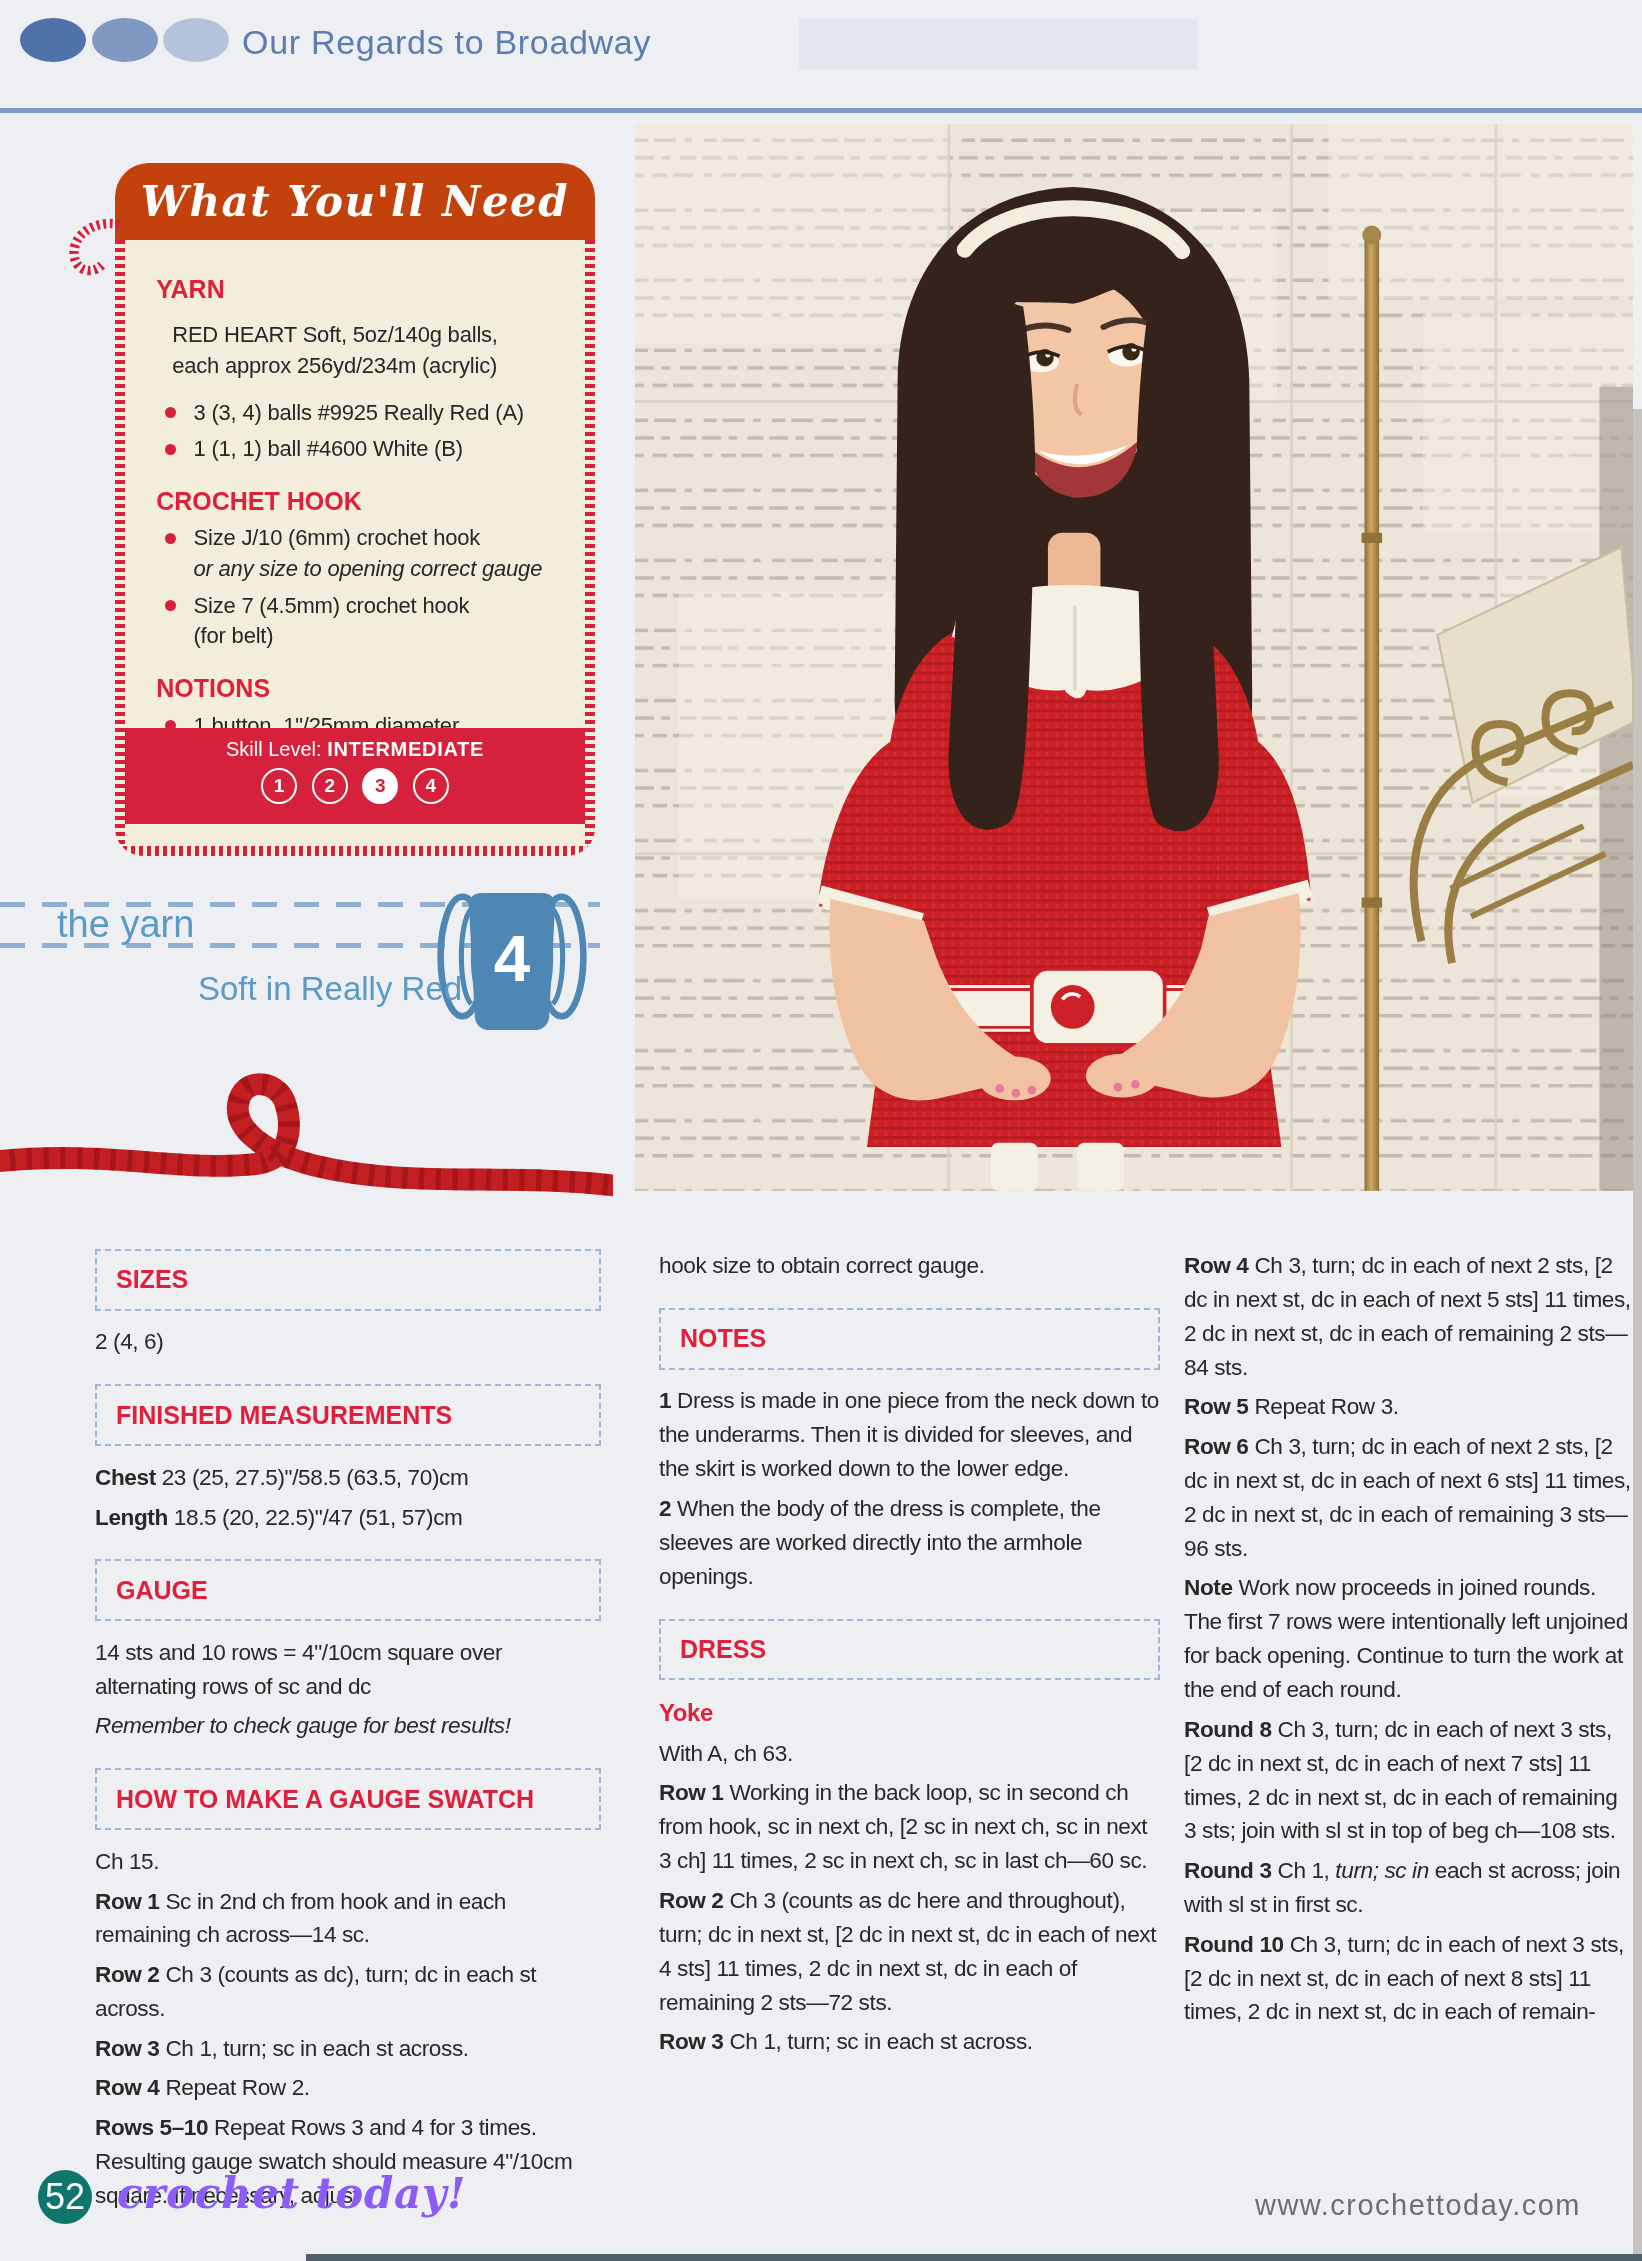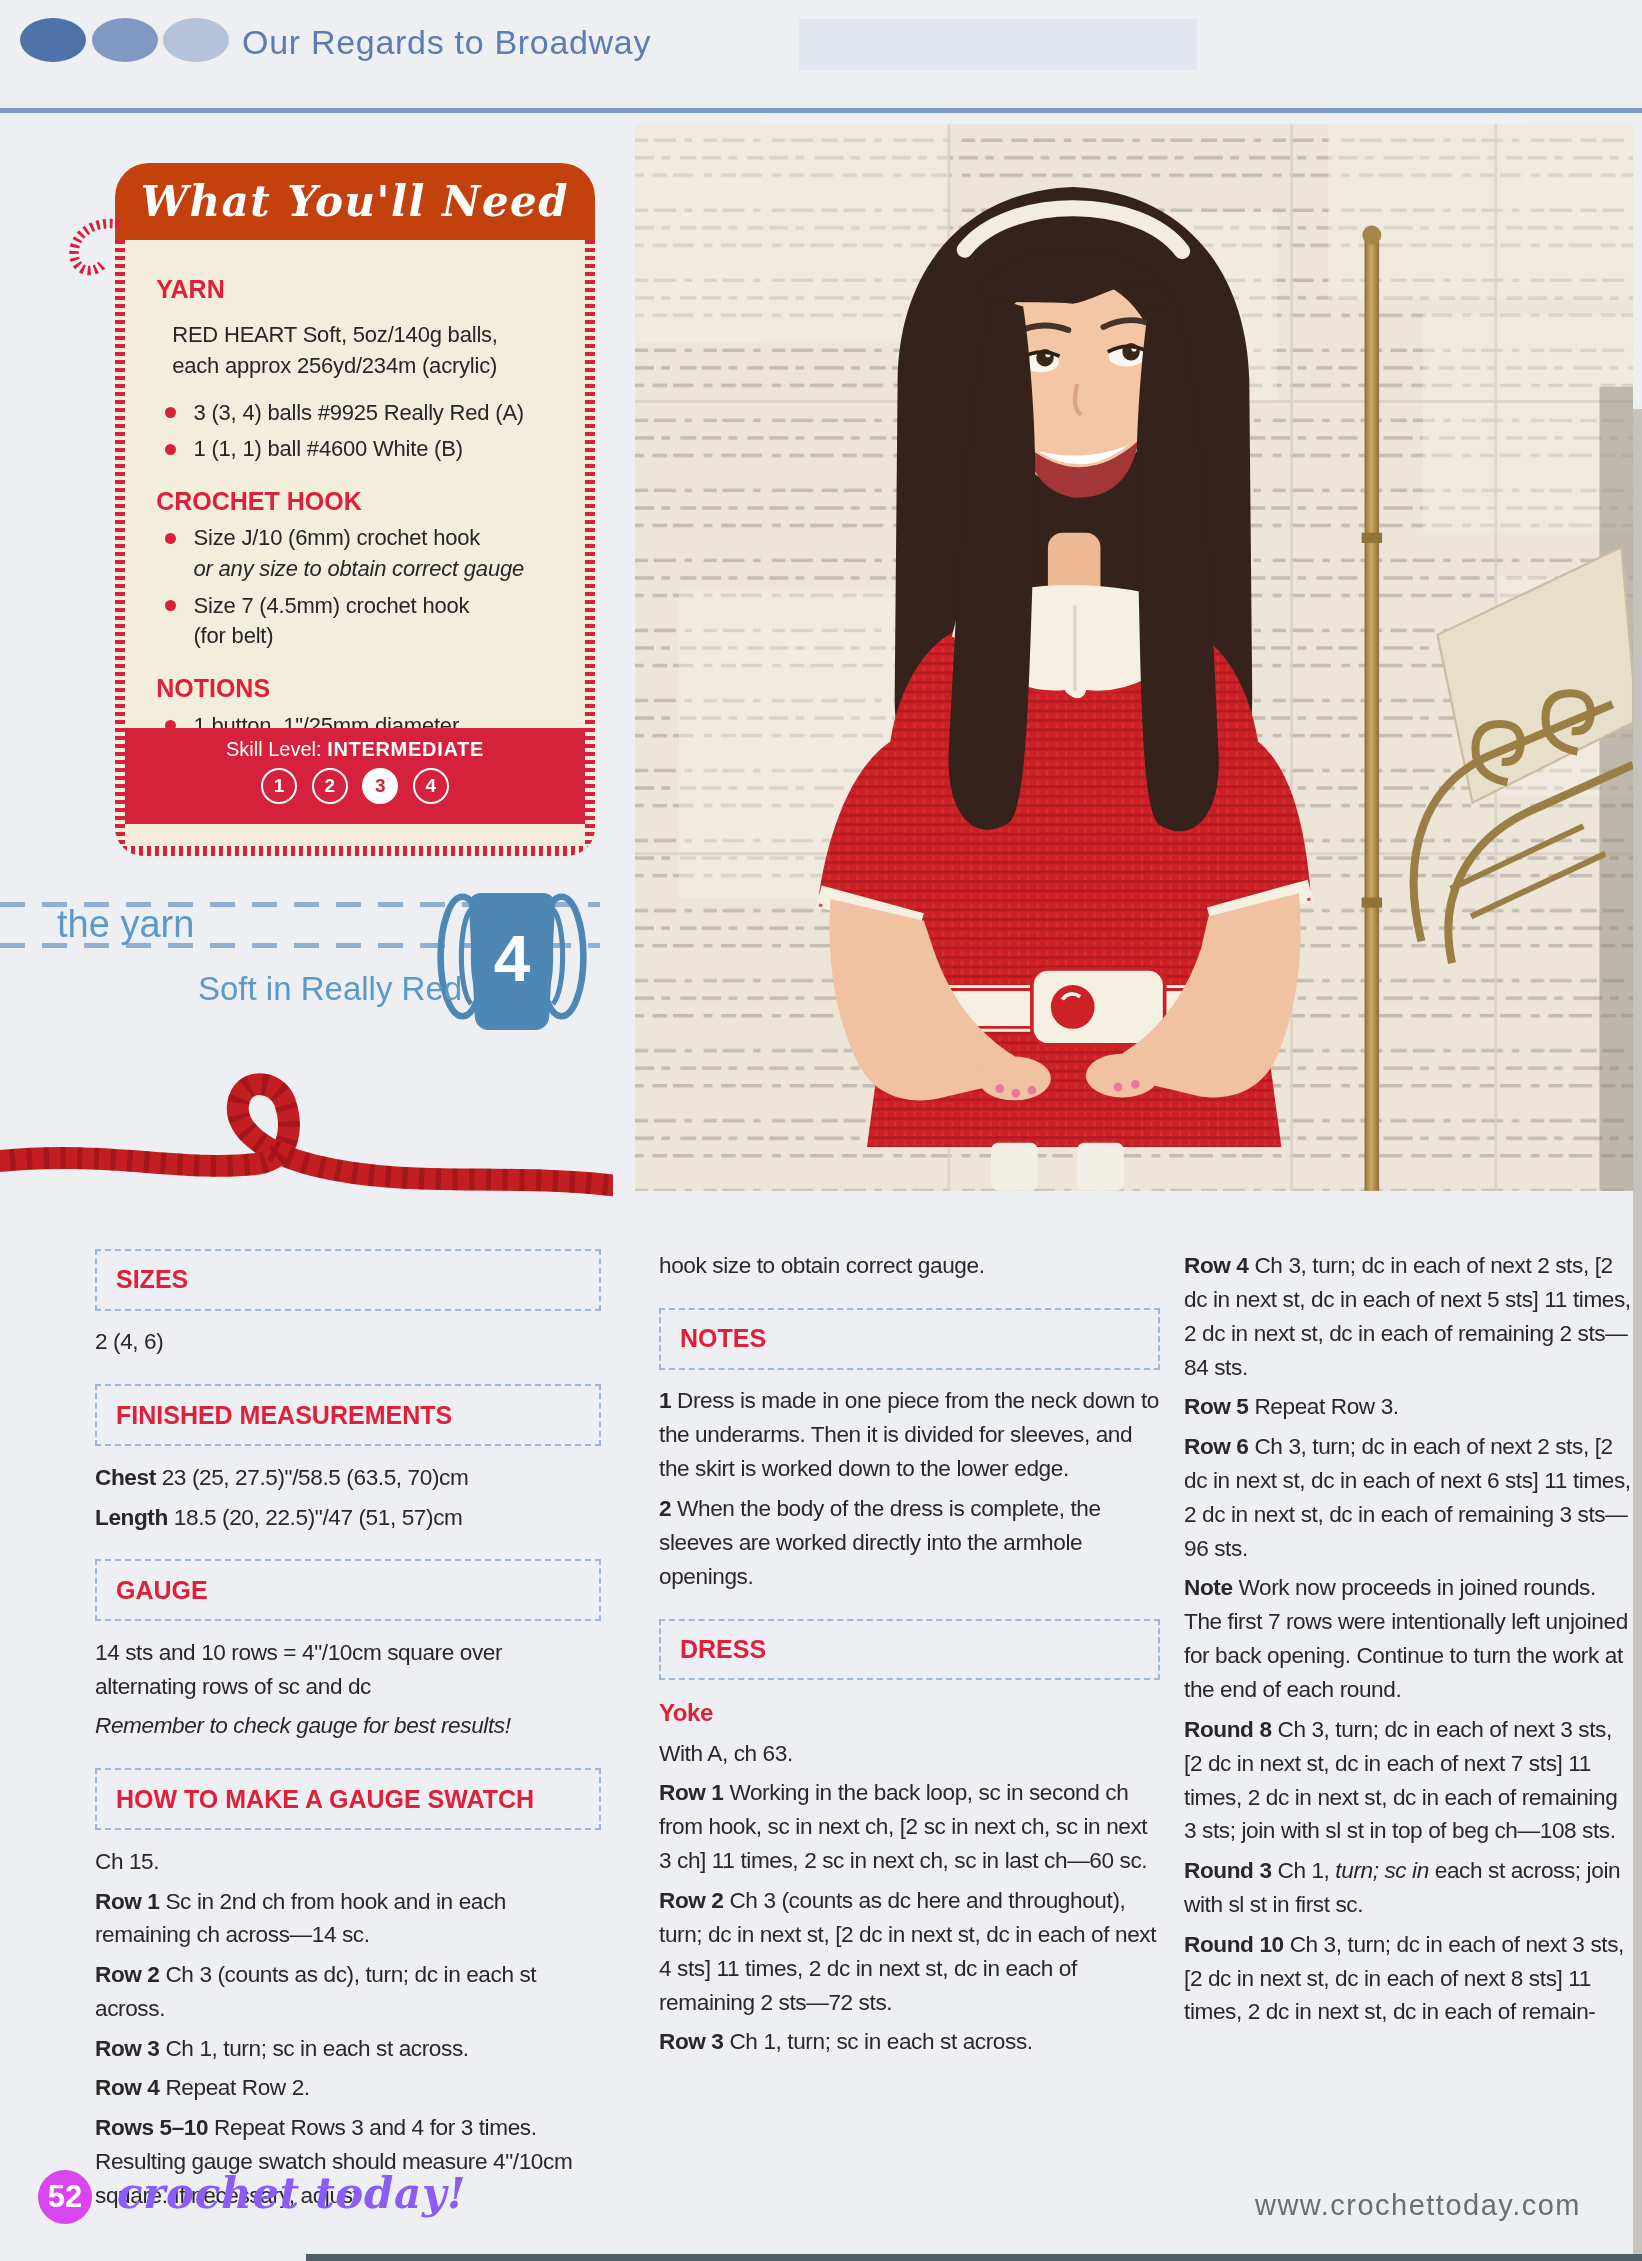--- a/index.html
+++ b/index.html
@@ -64,22 +64,22 @@
   .col2{left:659px;width:501px;}
   .col3{left:1184px;width:449px;}
   .hbox{border:2.2px dashed #9fb7d6;padding:10.2px 0 10.2px 19px;margin:25px 0 14.6px;}
   .hbox:first-child{margin-top:0;}
   .hbox .ht{color:#e0203a;font-size:25px;font-weight:700;letter-spacing:0;}
   .col p{margin:0 0 5.8px;}
   .col p b{font-weight:700;}
   .it{font-style:italic;}
   .sub-red{color:#e0203a;font-weight:700;font-size:24px;margin:1.5px 0 7.3px;}
   
-  .pg-badge{position:absolute;left:38px;top:2170px;width:54px;height:54px;border-radius:50%;background:#d946ef;
-    color:#fff;font-size:31px;font-weight:700;display:flex;align-items:center;justify-content:center;}
+  .pg-badge{position:absolute;left:38px;top:2170px;width:54px;height:54px;border-radius:50%;background:#0f766e;
+    color:#fff;font-size:36px;font-weight:400;display:flex;align-items:center;justify-content:center;}
   .logo{position:absolute;left:117px;top:2169px;font-family:"DejaVu Serif", serif;font-style:italic;font-weight:700;
     font-size:42px;color:#8b5cf6;letter-spacing:0.7px;}
   .website{position:absolute;right:61px;top:2189px;font-size:29px;color:#6c6e70;letter-spacing:1.5px;}
   
   .edge-right{position:absolute;right:0;top:409px;width:9.5px;bottom:0;background:#b8b4ad;opacity:.75;}
   .edge-bottom{position:absolute;left:306px;right:0;bottom:0;height:6.6px;background:#4f6069;}
 </style>
 </head>
 <body>
 
@@ -106,21 +106,21 @@
           <span class="bdot"></span>
           <span class="btxt">1 (1, 1) ball #4600 White (B)</span>
         </li>
     </ul>
     <h3>CROCHET HOOK</h3>
     <ul class="blts">
       <li>
           <span class="bdot"></span>
         <span class="btxt">
             <span class="sub">Size J/10 (6mm) crochet hook</span>
-            <span class="sub it">or any size to obtain correct gauge</span>
+            <span class="sub it">or any size to opening correct gauge</span>
           </span>
         </li>
       <li>
           <span class="bdot"></span>
         <span class="btxt">
             <span class="sub">Size 7 (4.5mm) crochet hook</span>
             <span class="sub">(for belt)</span>
           </span>
         </li>
     </ul>

